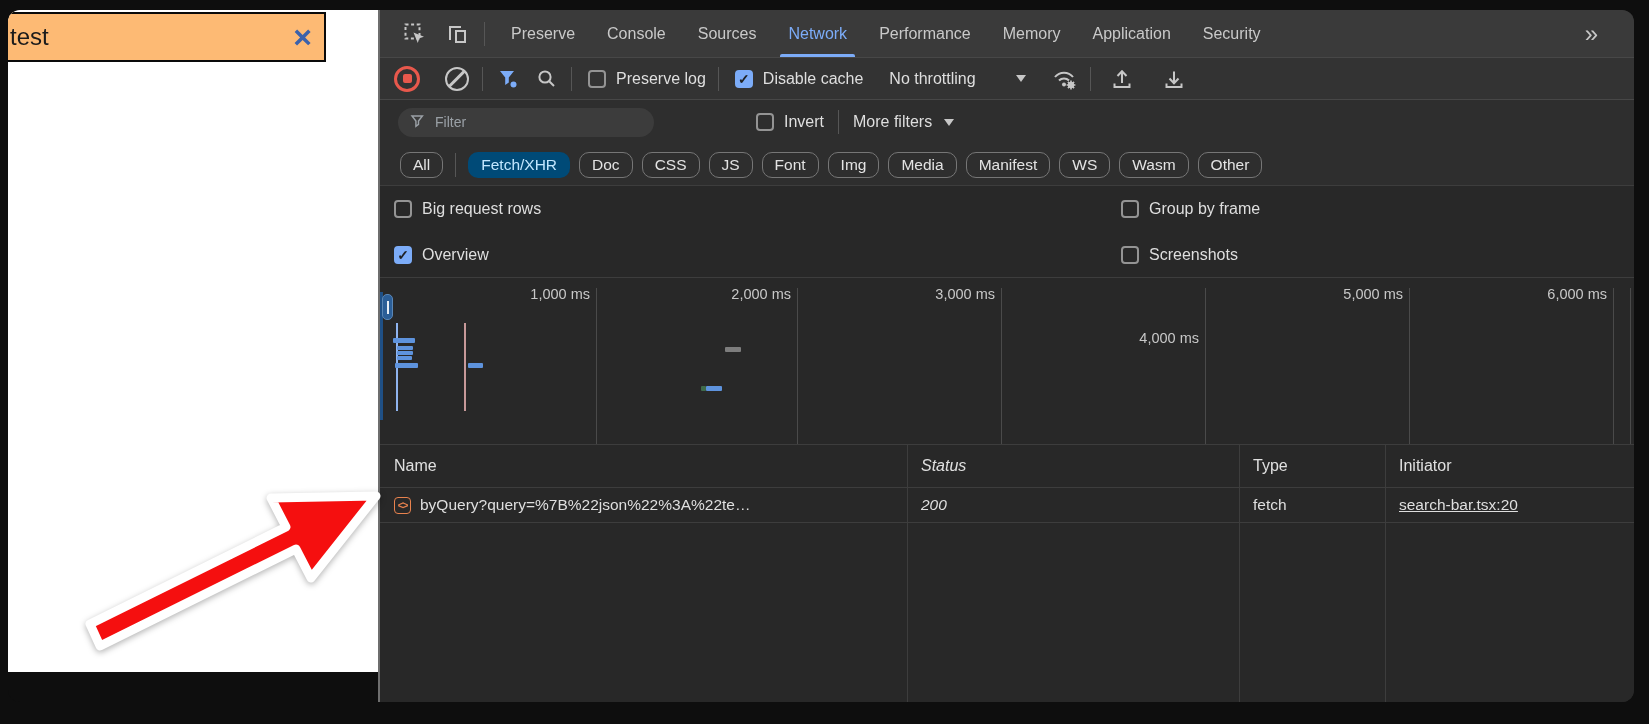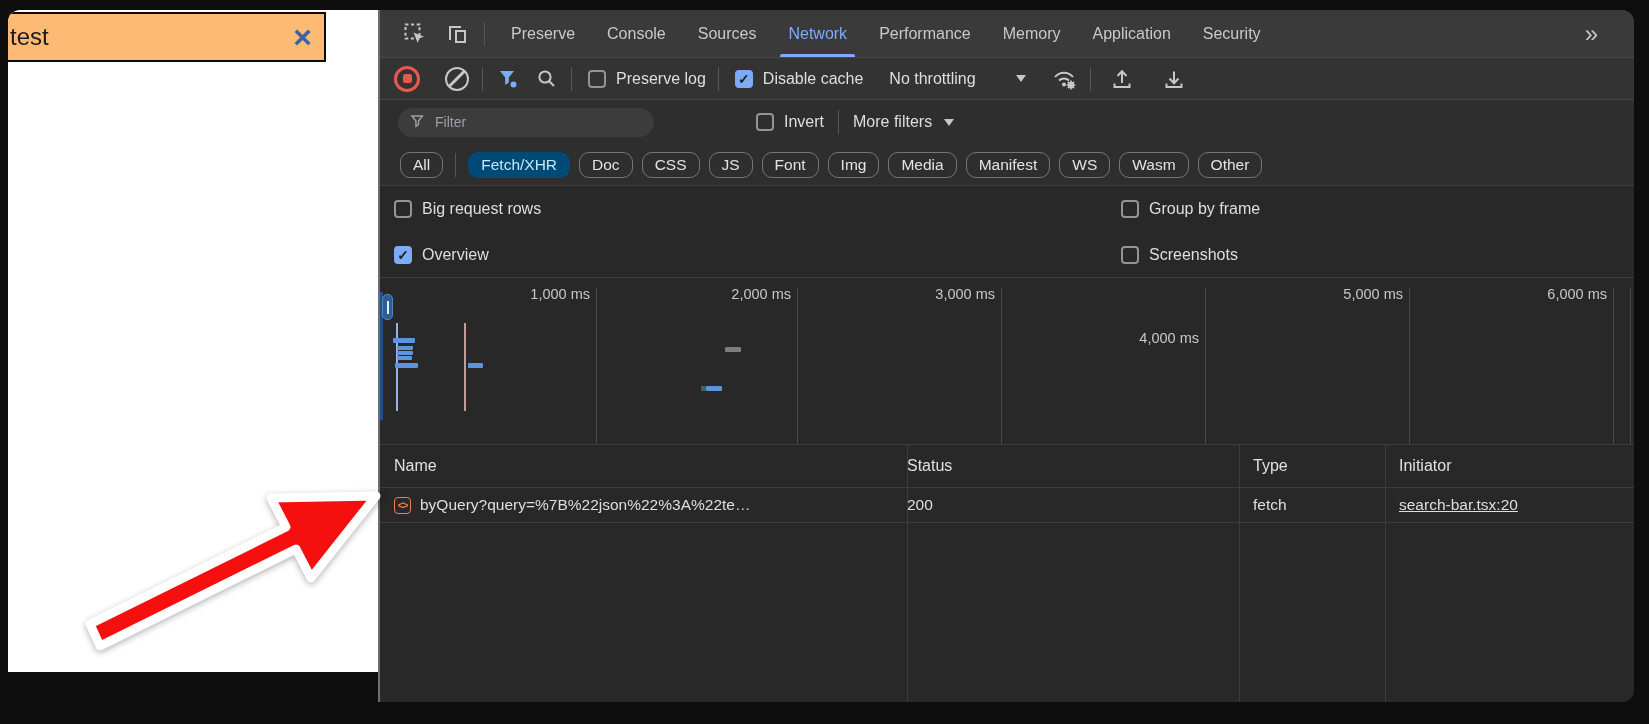--- a/index.html
+++ b/index.html
@@ -59,21 +59,21 @@
   .ovbar{position:absolute;border-radius:1px;}
   .evline{position:absolute;top:45px;height:88px;width:2px;}
   .ov-handle{position:absolute;left:2px;top:16px;width:11px;height:26px;background:#2b5e97;border:1px solid #5a86b5;border-radius:5px;box-sizing:border-box;display:flex;align-items:center;justify-content:center;}
   .ov-handle i{display:block;width:2px;height:13px;background:#e8eef5;}
   .ov-edge{position:absolute;left:0;top:14px;width:3px;height:128px;background:#1f5086;}
   
   .table-area{position:relative;height:275px;background:#282828;}
   .thead{height:43px;display:flex;align-items:center;border-bottom:1px solid #3d3d3d;box-sizing:border-box;color:#e0e0e0;}
   .trow{height:35px;display:flex;align-items:center;border-bottom:1px solid #3d3d3d;box-sizing:border-box;font-size:15.5px;}
   .col-name{width:527px;padding-left:14px;box-sizing:border-box;display:flex;align-items:center;gap:9px;overflow:hidden;white-space:nowrap;}
-  .col-status{width:332px;box-sizing:border-box;}
+  .col-status{width:332px;padding-left:14px;box-sizing:border-box;font-style:italic;}
   .col-type{width:146px;padding-left:14px;box-sizing:border-box;}
   .col-init{flex:1;padding-left:14px;box-sizing:border-box;}
   .vdiv{position:absolute;top:0;bottom:0;width:1px;background:#3d3d3d;}
   .fetch-ico{width:17px;height:17px;border:1.5px solid #e8824e;border-radius:4px;box-sizing:border-box;color:#e8824e;
              display:flex;align-items:center;justify-content:center;font-size:10px;font-weight:bold;letter-spacing:-1px;flex:none;}
   .init-link{text-decoration:underline;color:#dfdfdf;}
   
   .arrow-svg{position:absolute;left:0;top:0;z-index:50;pointer-events:none;
              filter:drop-shadow(0 2px 3px rgba(0,0,0,0.30));}
   svg .st{stroke:#c7c7c7;stroke-width:2;fill:none;}

